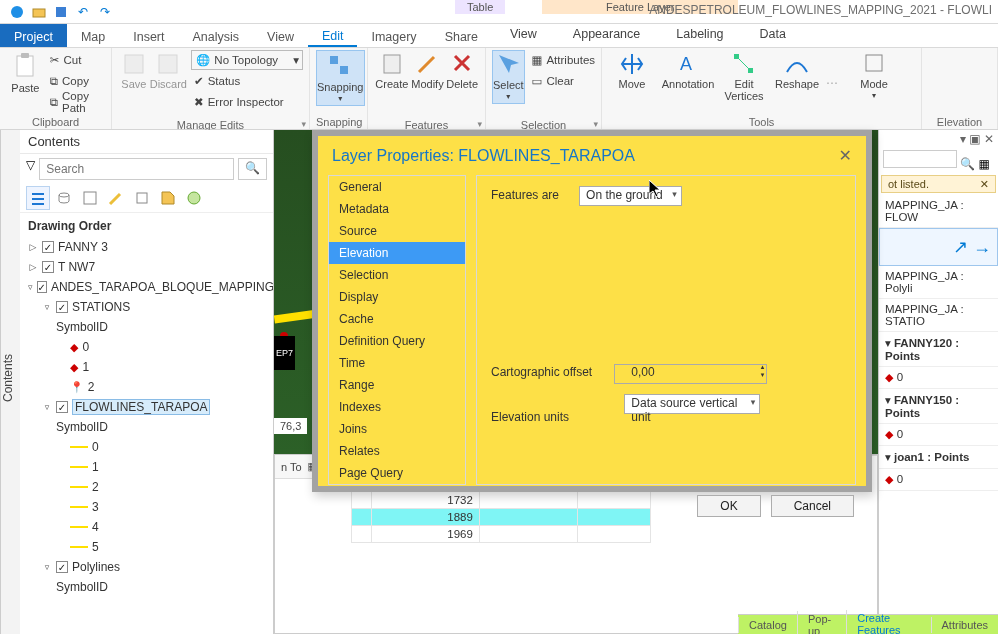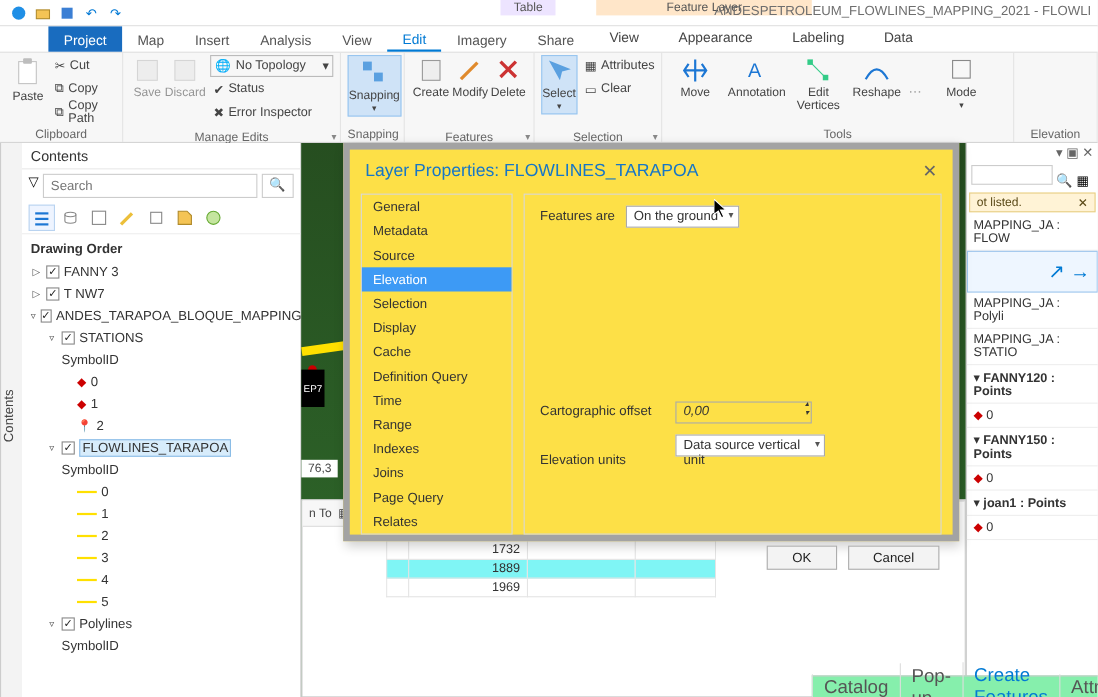--- a/index.html
+++ b/index.html
@@ -1,19 +1,19 @@
 <!DOCTYPE html>
 <html><head>
 <meta charset="utf-8">
 <style>
 * { box-sizing: border-box; font-family: "Segoe UI", sans-serif; }
 body { margin: 0; width: 998px; height: 634px; overflow: hidden; font-size: 12px; background: #f3f3f3; position: relative; }
 .top-qat { height: 24px; background: #fff; border-bottom: 1px solid #d9d9d9; display: flex; align-items: center; padding-left: 6px; }
 .qat-icon { width: 22px; height: 18px; display: flex; align-items: center; justify-content: center; color: #0078d4; }
-.ribbon-tabs { height: 24px; display: flex; background: #fff; align-items: stretch; border-bottom: 1px solid #d9d9d9; padding-left: 44px;}
+.ribbon-tabs { height: 24px; display: flex; background: #fff; align-items: stretch; border-bottom: 1px solid #d9d9d9;}
 .ribbon-tab { padding: 3px 14px 0 14px; font-size: 12.5px; color: #555; display: flex; align-items: center; cursor: default; }
 .ribbon-tab.project { background: #196cbf; color: #fff; }
 .ribbon-tab.active { color: #007ad4; border-bottom: 2px solid #007ad4; }
 .ribbon-ctx-tab { padding:3px 18px 0 18px; font-size:12.5px; color:#444; }
 .ribbon-body { height: 82px; background: #f7f7f7; border-bottom: 1px solid #d5d5d5; display: flex; }
 .rgroup { border-right: 1px solid #e4e4e4; padding: 2px 6px 0 6px; display: flex; flex-direction: column; }
 .rgroup-label { text-align: center; font-size: 11px; color: #666; margin-top: auto; padding-bottom: 1px;}
 .rgroup-body { flex: 1; display: flex; align-items: flex-start; }
 .big-btn { display: flex; flex-direction: column; align-items: center; width: 48px; padding-top: 2px; color:#444;}
 .big-btn svg { margin-bottom:2px; }
@@ -54,28 +54,28 @@
 tr.hl td{background:#7ff5f5;}
 .tbl-footer{height:22px;border-top:1px solid #ddd;display:flex;align-items:center;font-size:11px;color:#444;padding:0 6px;gap:8px;}
 .dlg-mask{position:absolute;left:312px;top:130px;width:560px;height:362px;background:#fde047;border:6px solid #a3a3a3;box-shadow:2px 4px 10px rgba(0,0,0,.2);display:flex;flex-direction:column;}
 .dlg-title{color:#1676c7;font-size:16px;padding:10px 14px;display:flex;align-items:center;}
 .dlg-close{margin-left:auto;color:#666;font-size:16px;cursor:default;}
 .dlg-body{flex:1;display:flex;padding:0 10px;gap:10px;}
 .dlg-nav{width:138px;border:1px solid #d8d8d8;display:flex;flex-direction:column;}
 .dlg-nav div{padding:4px 10px;font-size:12px;color:#333;cursor:default;}
 .dlg-nav div.sel{background:#3d9af5;color:#fff;}
 .dlg-form{flex:1;border:1px solid #d8d8d8;padding:10px 14px;font-size:12px;color:#333;position:relative;}
-.sel-box{display:inline-block;border:1px solid #aaa;padding:1px 18px 1px 6px;height:20px;font-size:12px;position:relative;background:#fff;}
+.sel-box{display:inline-block;border:1px solid #aaa;padding:1px 18px 1px 6px;height:20px;font-size:12px;position:relative;background:#fff;margin-left:10px;}
 .sel-box::after{content:"▾";position:absolute;right:4px;top:2px;font-size:9px;color:#555;}
-.num-box{display:inline-block;border:1px solid #aaa;height:20px;width:124px;padding:0 20px 0 6px;position:relative;font-style:italic;}
+.num-box{display:inline-block;border:1px solid #aaa;height:20px;width:153px;padding:0 20px 0 16px;position:relative;}
 .num-box::after{content:"▴\A▾";white-space:pre;position:absolute;right:2px;top:-2px;font-size:7px;line-height:8px;color:#333;}
 .dlg-foot{display:flex;justify-content:flex-end;gap:10px;padding:10px 12px;}
 .dlg-btn{border:1px solid #adadad;background:#f3f3f3;padding:3px 22px;font-size:12px;color:#222;}
 .cursor-arrow{position:absolute;pointer-events:none;}
-.bottom-tabs{position:absolute;right:0;bottom:0;height:20px;background:#86efac;border-top:1px solid #ccc;display:flex;font-size:17px;align-items:center;z-index:5;margin-left:24px;}
+.bottom-tabs{position:absolute;right:0;bottom:0;height:20px;background:#bef264;border-top:1px solid #ccc;display:flex;font-size:11px;align-items:center;z-index:5;margin-left:24px;}
 .bottom-tabs div{padding:2px 10px;color:#555;border-left:1px solid #ddd;}
 .bottom-tabs div.act{color:#007ad4;border-bottom:2px solid #007ad4;}
 .title-far{position:absolute;top:3px;right:6px;color:#6e6e6e;font-size:12px;}
 .table-context{position:absolute;top:0px;left:455px;background:#ede4ff;color:#555;font-size:11px;padding:1px 12px;}
 .feature-context{position:absolute;top:0px;left:542px;background:#ffe6c9;color:#555;font-size:11px;padding:1px 64px;}
 svg{flex-shrink:0;}
 </style>
 </head>
 <body>
 
@@ -507,22 +507,22 @@
         <div>Source</div>
         <div class="sel">Elevation</div>
         <div>Selection</div>
         <div>Display</div>
         <div>Cache</div>
         <div>Definition Query</div>
         <div>Time</div>
         <div>Range</div>
         <div>Indexes</div>
         <div>Joins</div>
+        <div>Relates</div>
         <div>Page Query</div>
-        <div>Relates</div>
       </div>
     <div class="dlg-form">
       <div style="margin-bottom:8px">
         <span>Features are</span>&nbsp;&nbsp;
         <span class="sel-box">On the ground</span>
         <svg class="cursor-arrow" style="left:172px;top:4px" width="14" height="18">
             <path d="M0 0 L0 14 L4 11 L7 17 L9 16 L6 10 L11 10 Z" fill="#000" stroke="#fff" stroke-width="1"></path>
           </svg>
       </div>
       <div style="position:absolute;bottom:60px;left:14px;right:14px">

